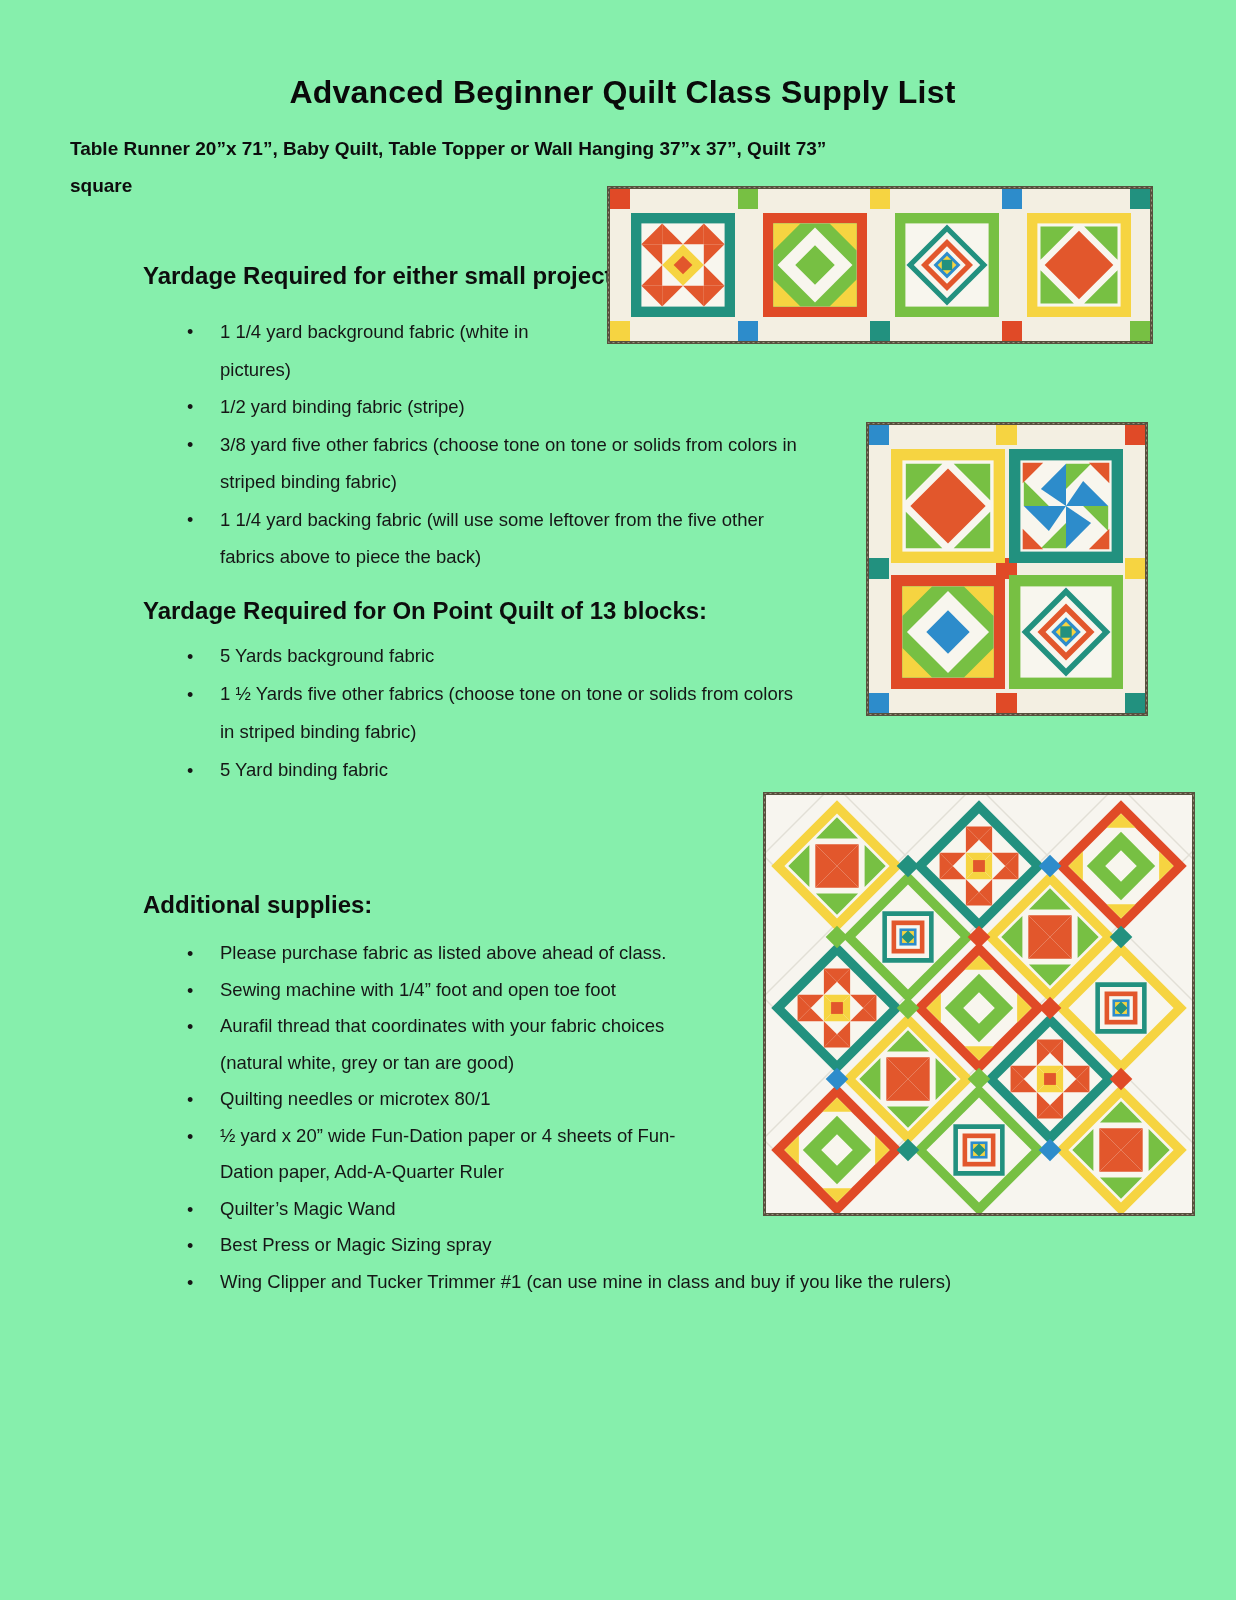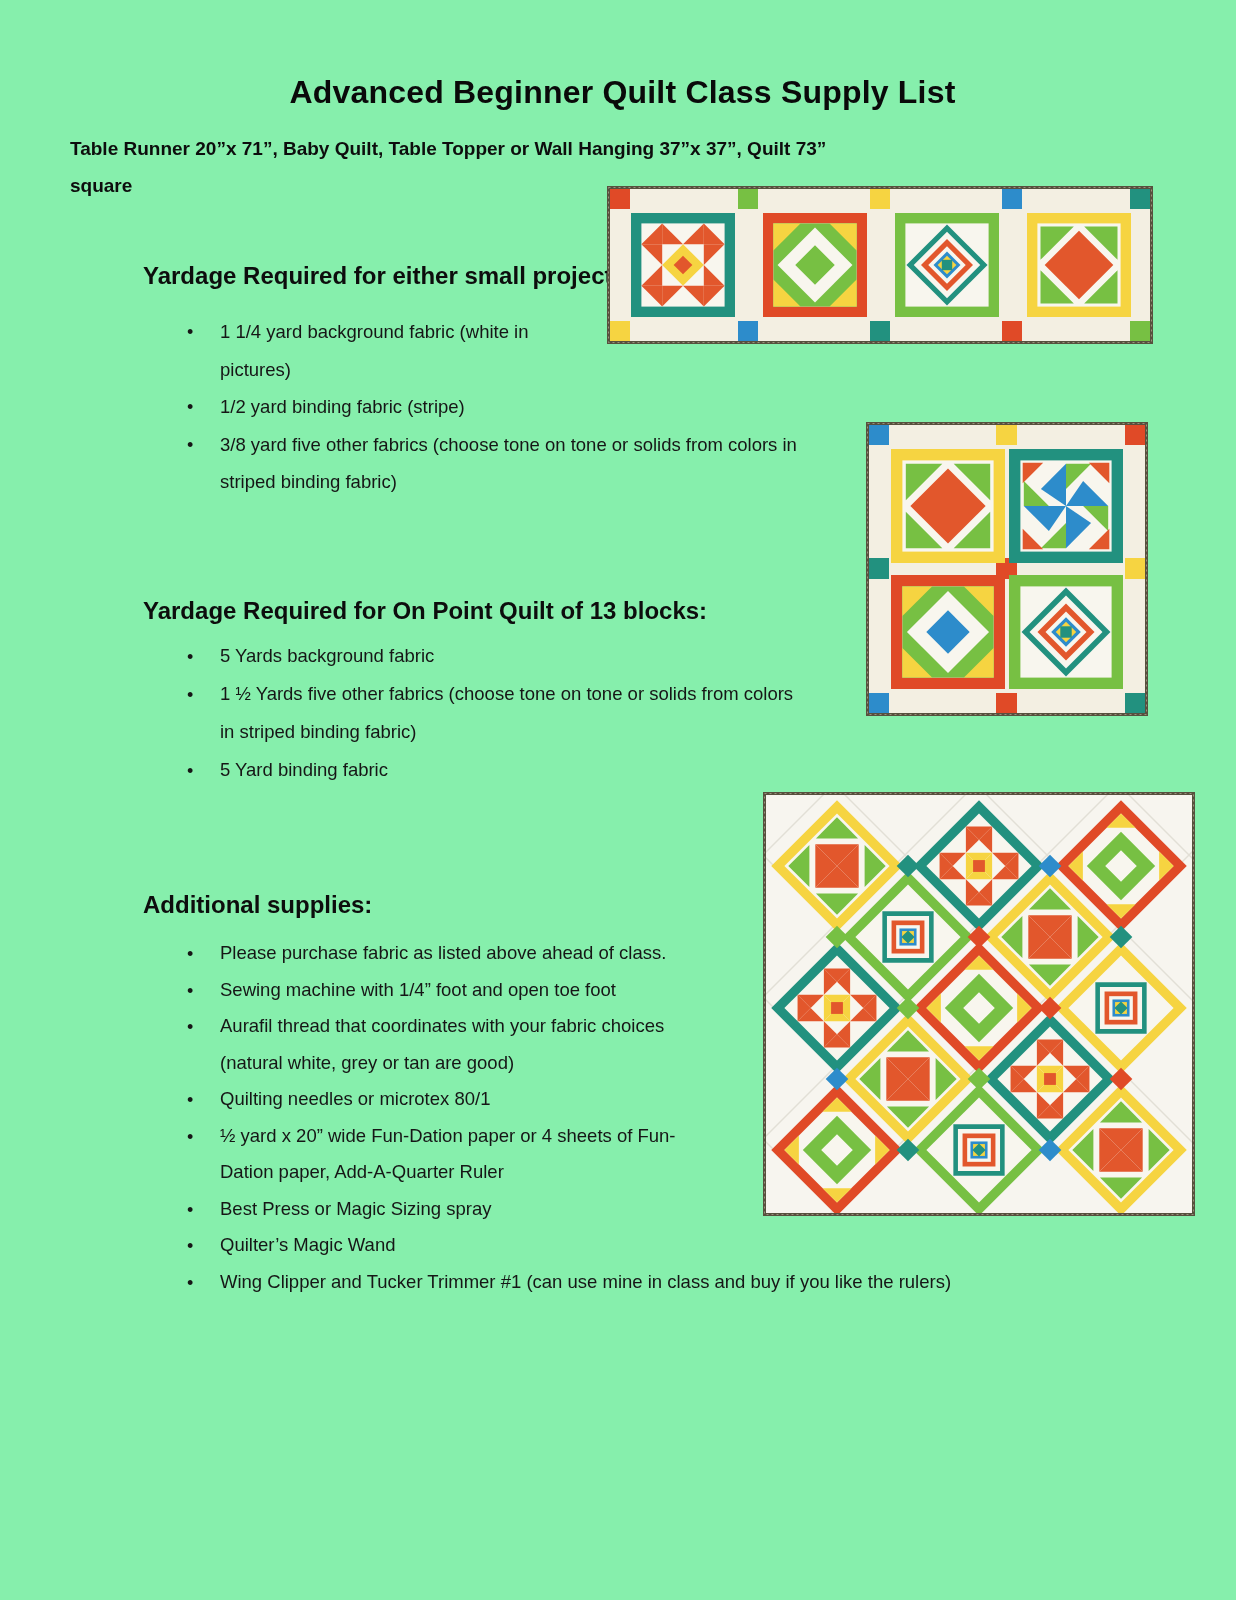--- a/index.html
+++ b/index.html
@@ -45,41 +45,43 @@
   <div class="subtitle">Table Runner 20”x 71”, Baby Quilt, Table Topper or Wall Hanging 37”x 37”, Quilt  73”
 square</div>
 
   <div class="h h1">Yardage Required for either small project:</div>
   <ul class="list l1">
     <li>1 1/4 yard background fabric (white in
 pictures)</li>
     <li>1/2 yard binding fabric (stripe)</li>
     <li>3/8 yard five other fabrics (choose tone on tone or solids from colors in
 striped binding fabric)</li>
+    <li>1 1/4 yard backing fabric (will use some leftover from the five other
+fabrics above to piece the back)</li>
   </ul>
 
   <div class="h h2">Yardage Required for On Point Quilt of 13 blocks:</div>
   <ul class="list l2">
     <li>5 Yards background fabric</li>
     <li>1 ½ Yards five other fabrics (choose tone on tone or solids from colors
 in striped binding fabric)</li>
     <li>5 Yard binding fabric</li>
   </ul>
 
   <div class="h h3">Additional supplies:</div>
   <ul class="list l3">
     <li>Please purchase fabric as listed above ahead of class.</li>
     <li>Sewing machine with 1/4” foot and open toe foot</li>
     <li>Aurafil thread that coordinates with your fabric choices
 (natural white, grey or tan are good)</li>
     <li>Quilting needles or microtex 80/1</li>
     <li>½ yard x 20” wide Fun-Dation paper or 4 sheets of Fun-
 Dation paper, Add-A-Quarter Ruler</li>
+    <li>Quilter’s Magic Wand</li>
     <li>Best Press or Magic Sizing spray</li>
-    <li>Quilter’s Magic Wand</li>
     <li>Wing Clipper and Tucker Trimmer #1 (can use mine in class and buy if you like the rulers)</li>
   </ul>
 
   <div class="fig fig-runner">
       <svg viewBox="0 0 546 158" xmlns="http://www.w3.org/2000/svg">
         <rect width="546" height="158" fill="#f3efe2"></rect>
         <rect x="3" y="3" width="20" height="20" fill="#e04a27"></rect>
         <rect x="131" y="3" width="20" height="20" fill="#77c043"></rect>
         <rect x="263" y="3" width="20" height="20" fill="#f6d441"></rect>
         <rect x="395" y="3" width="20" height="20" fill="#2d8ccb"></rect>

